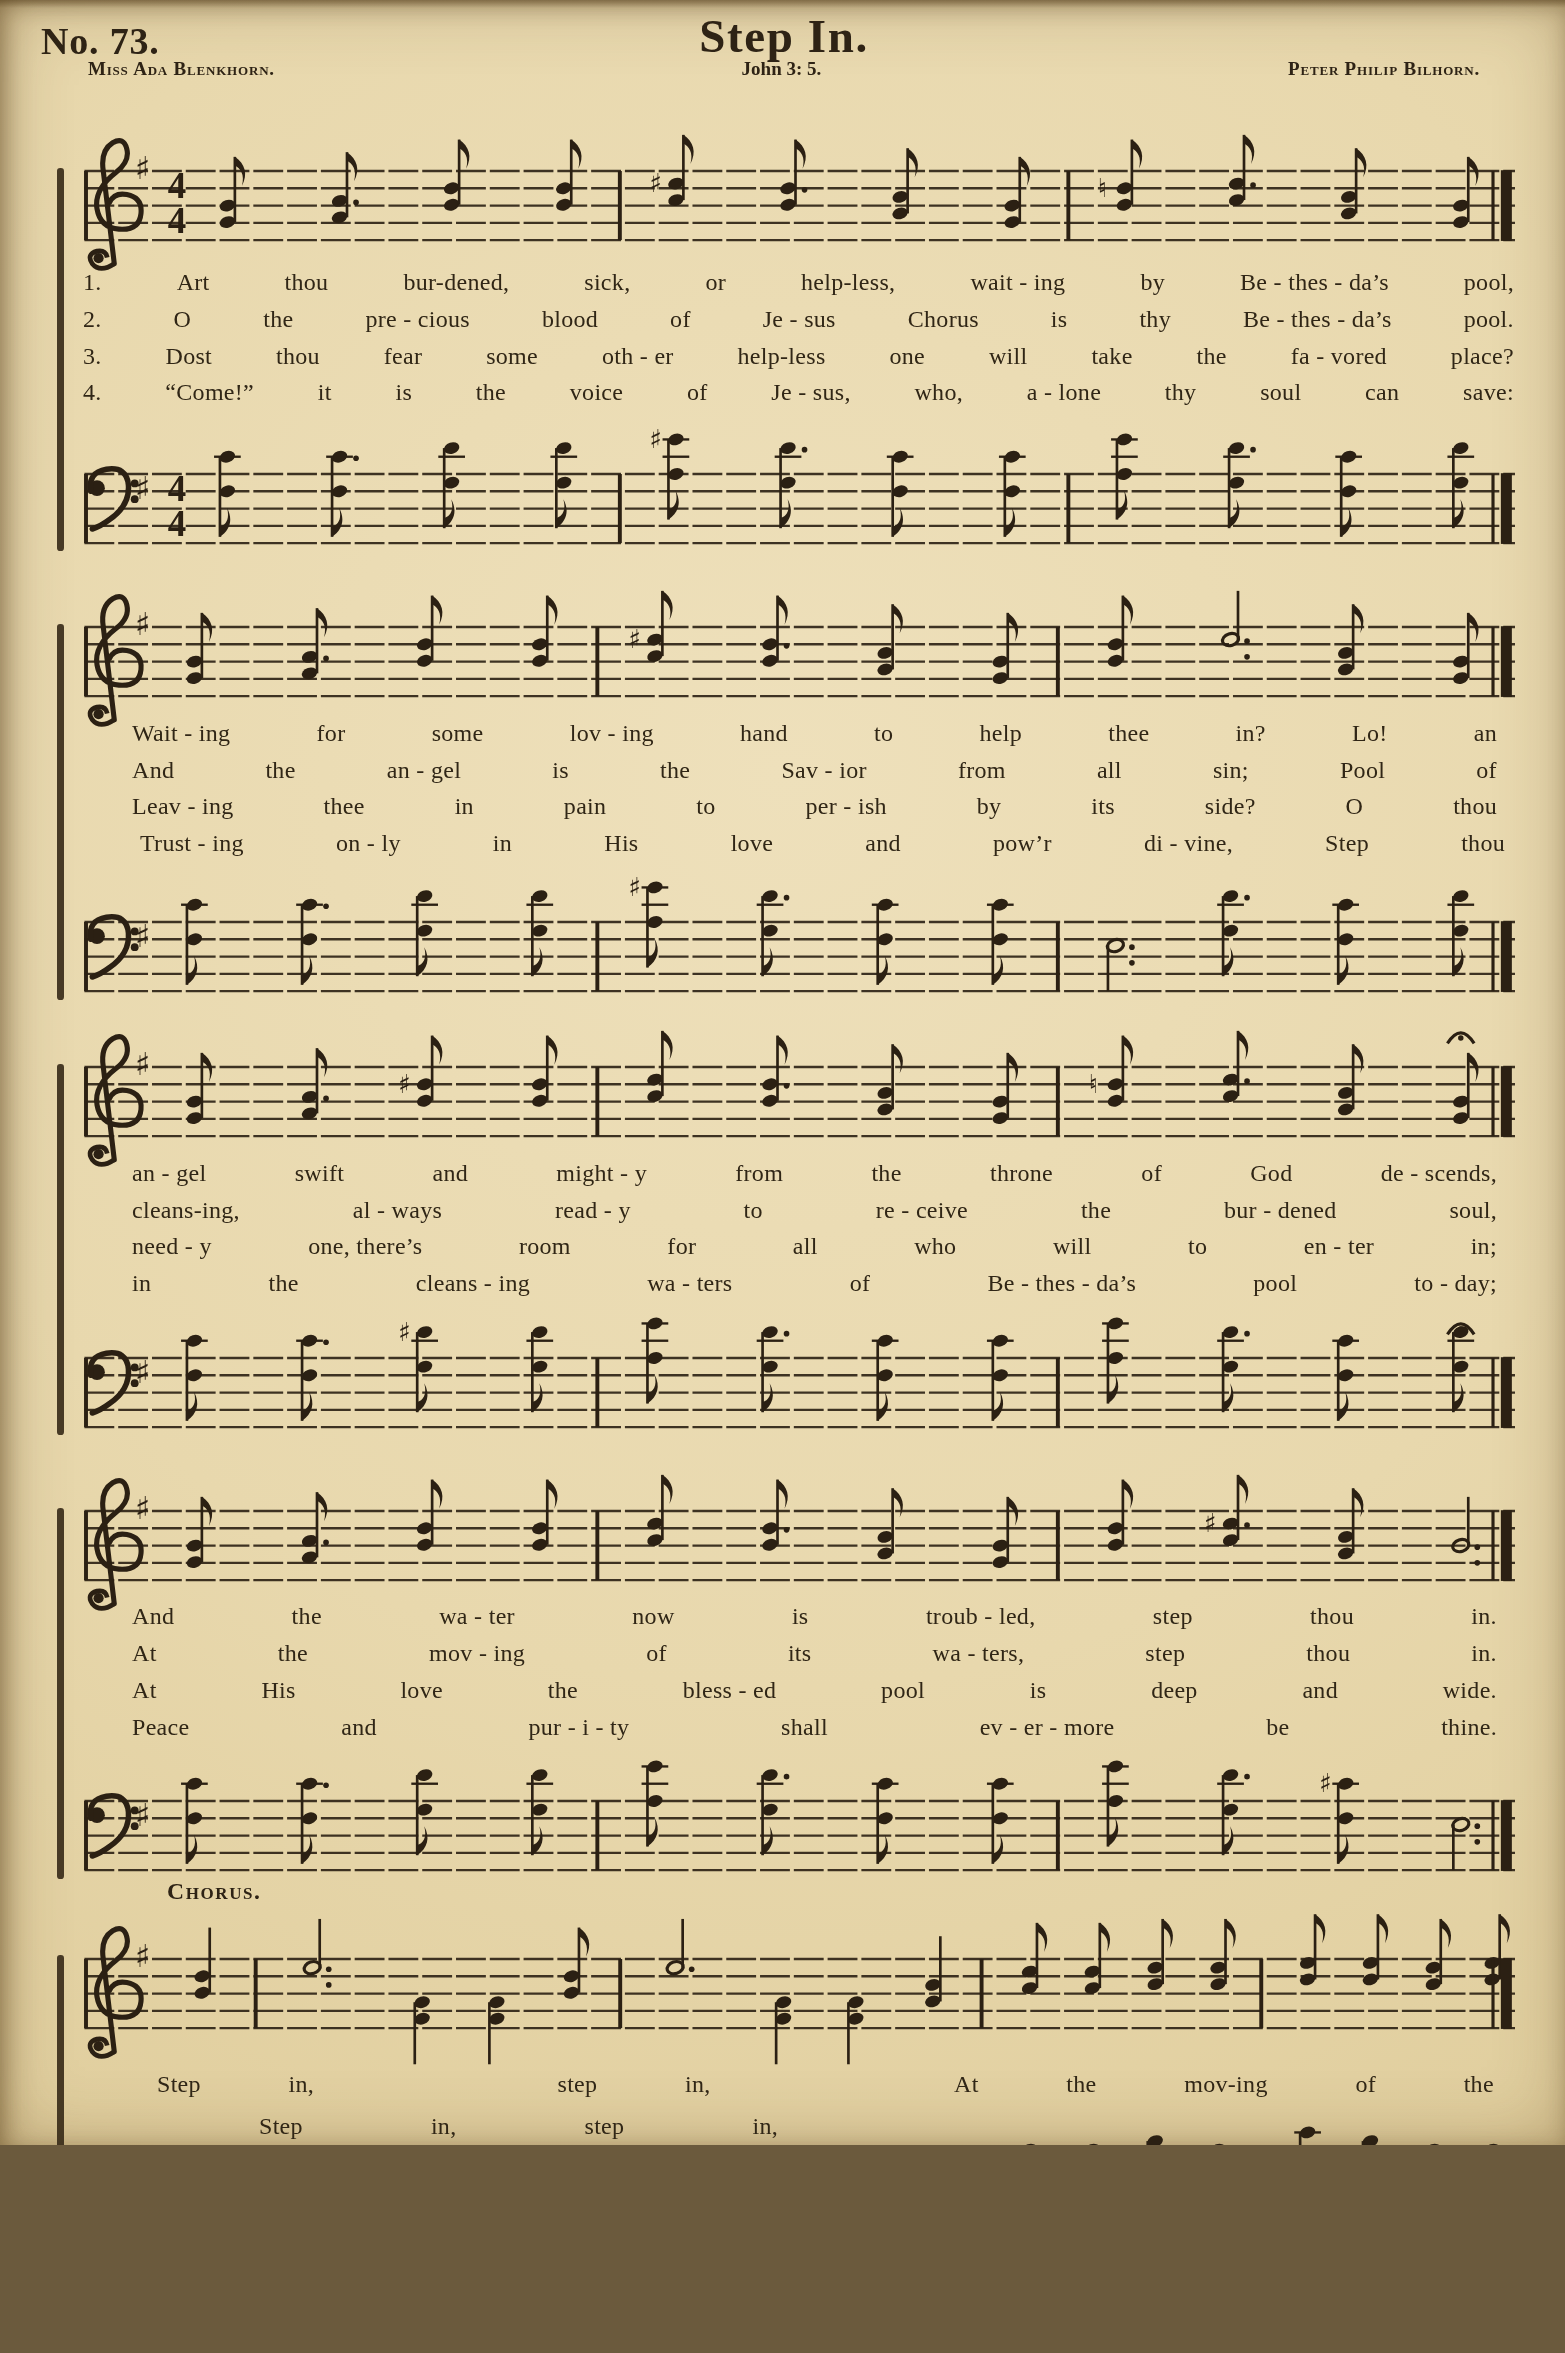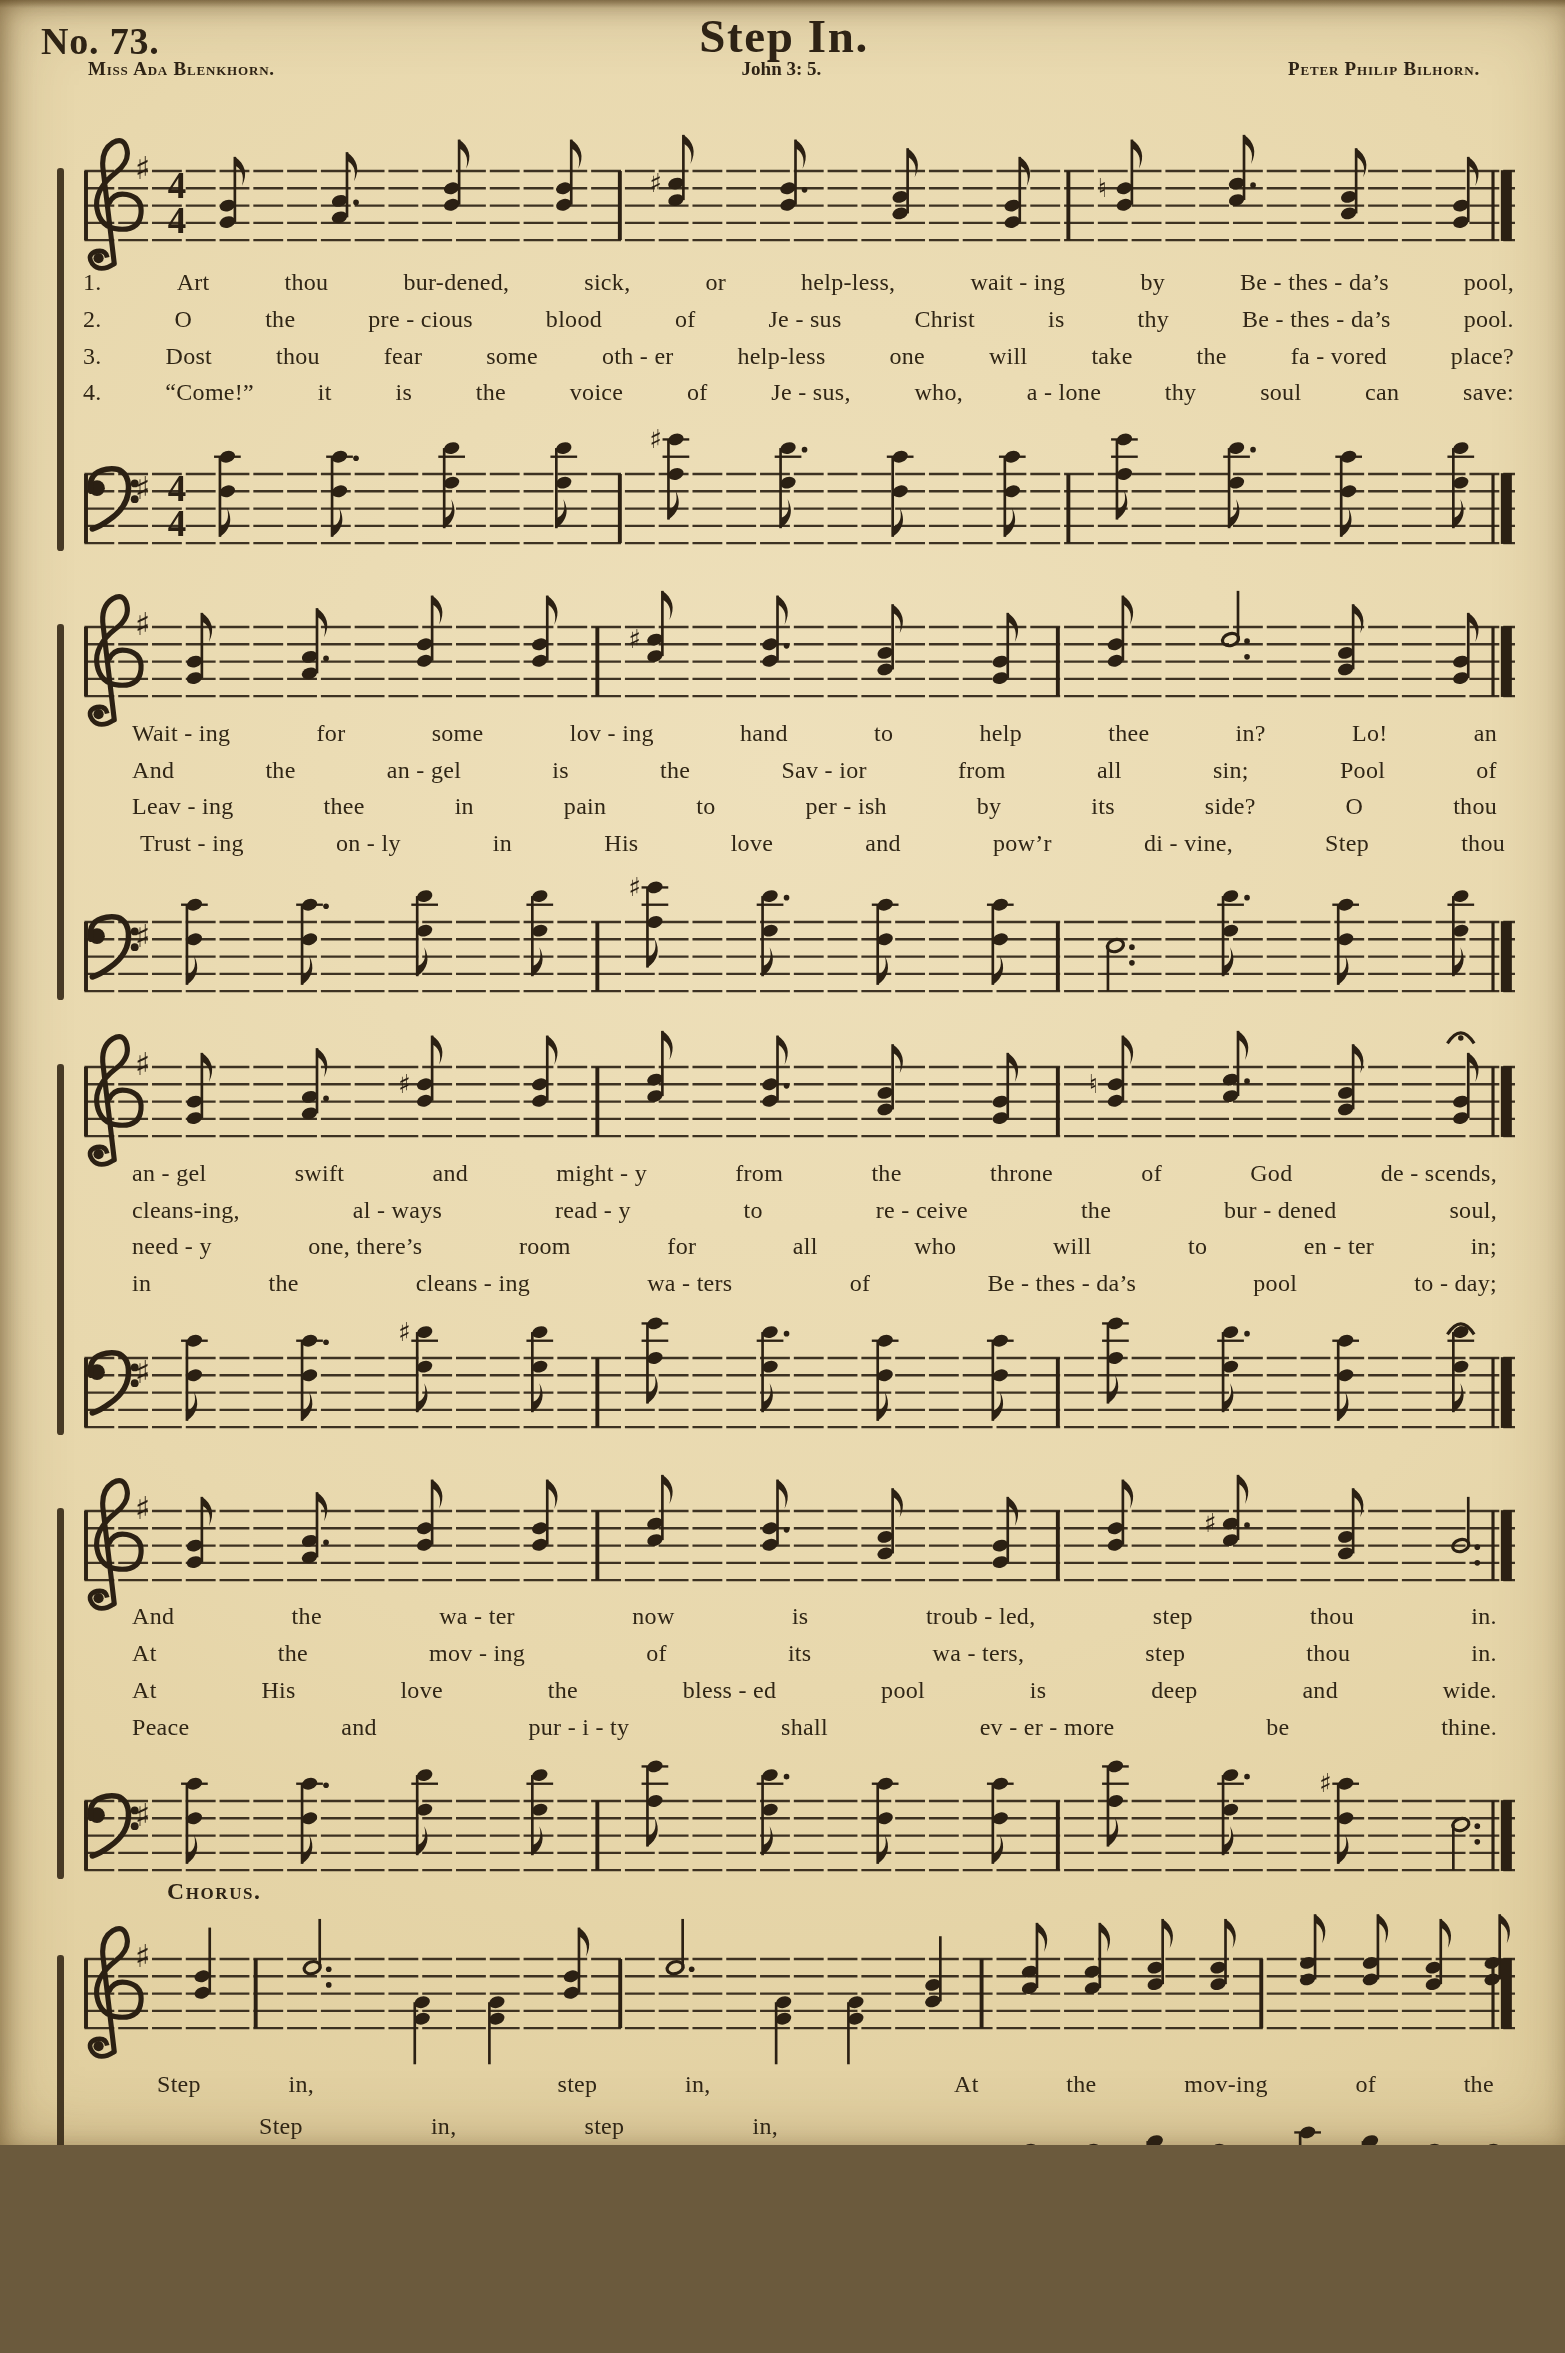--- a/index.html
+++ b/index.html
@@ -128,21 +128,21 @@
       <span class="lyr-token">pool,</span>
     </div>
   <div class="lyr-row" style="top:306px;left:83px;width:1431px;">
       <span class="lyr-token">2.</span>
       <span class="lyr-token">O</span>
       <span class="lyr-token">the</span>
       <span class="lyr-token">pre - cious</span>
       <span class="lyr-token">blood</span>
       <span class="lyr-token">of</span>
       <span class="lyr-token">Je - sus</span>
-      <span class="lyr-token">Christ</span>
+      <span class="lyr-token">Chorus</span>
       <span class="lyr-token">is</span>
       <span class="lyr-token">thy</span>
       <span class="lyr-token">Be - thes - da’s</span>
       <span class="lyr-token">pool.</span>
     </div>
   <div class="lyr-row" style="top:343px;left:83px;width:1431px;">
       <span class="lyr-token">3.</span>
       <span class="lyr-token">Dost</span>
       <span class="lyr-token">thou</span>
       <span class="lyr-token">fear</span>

